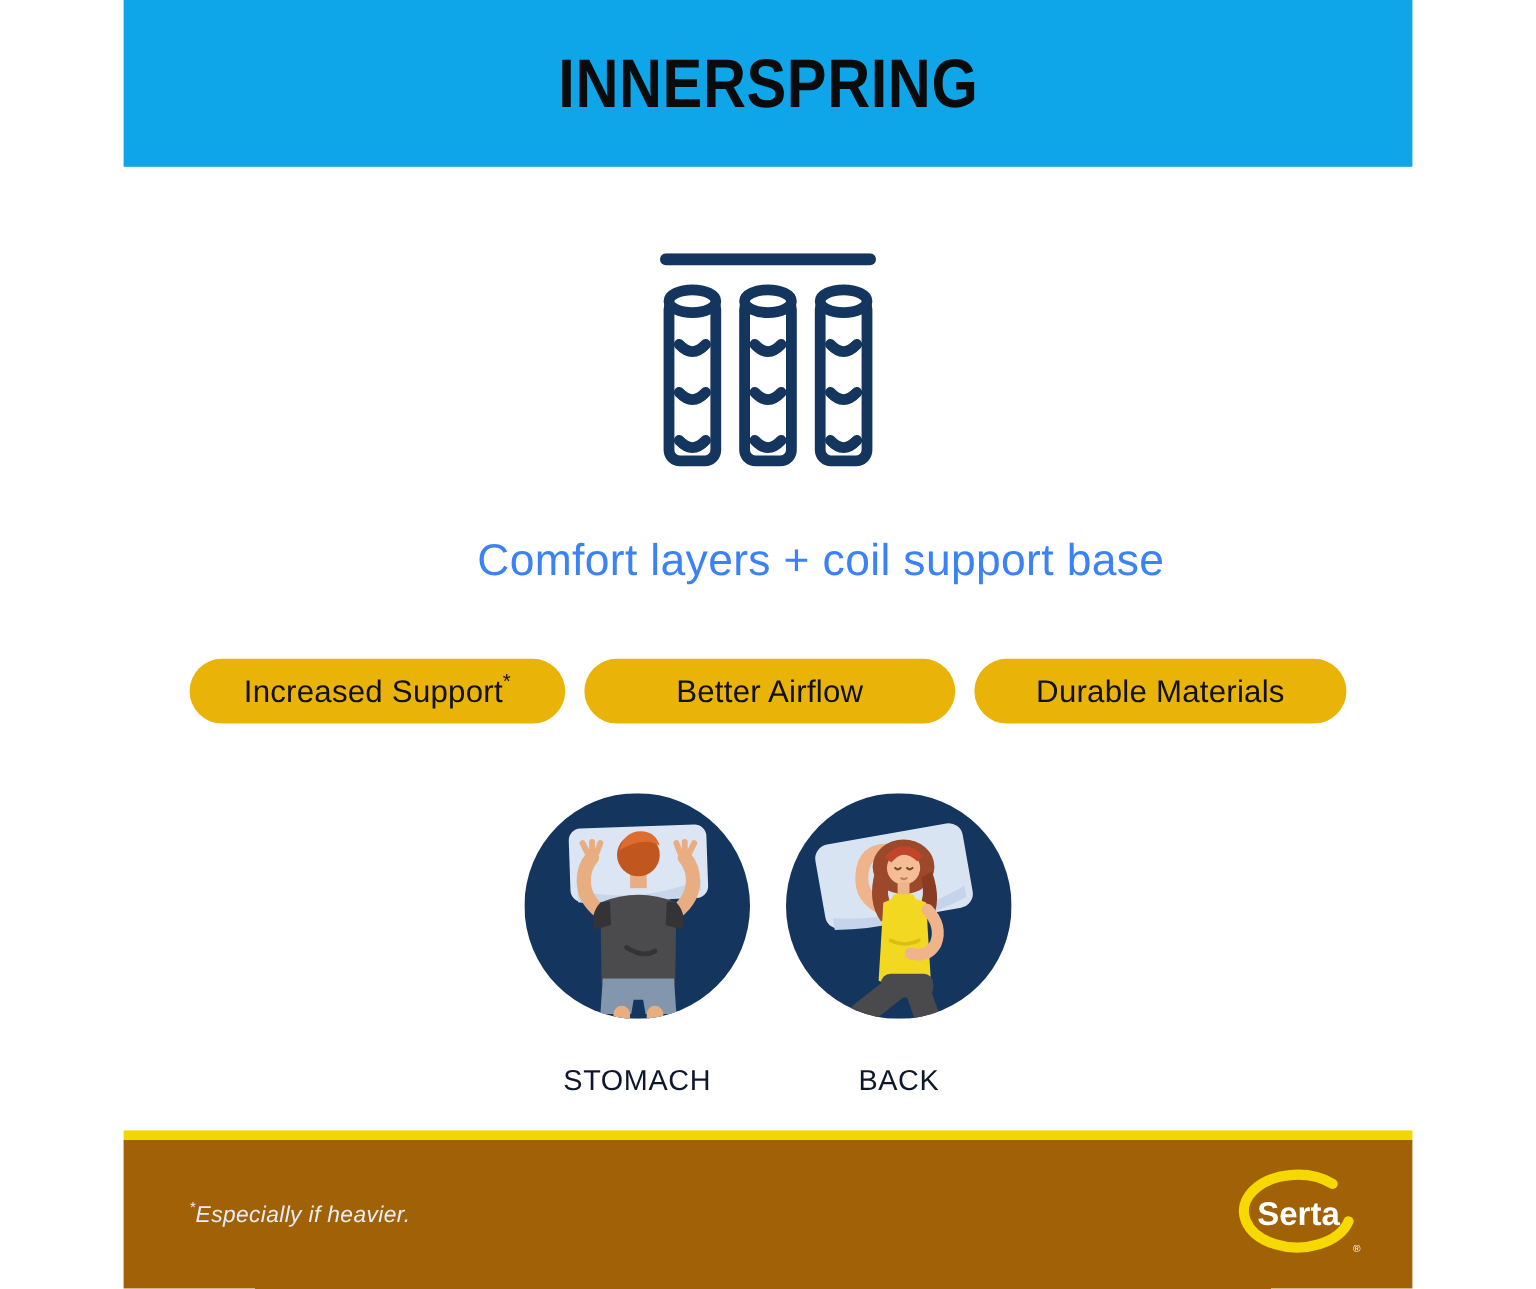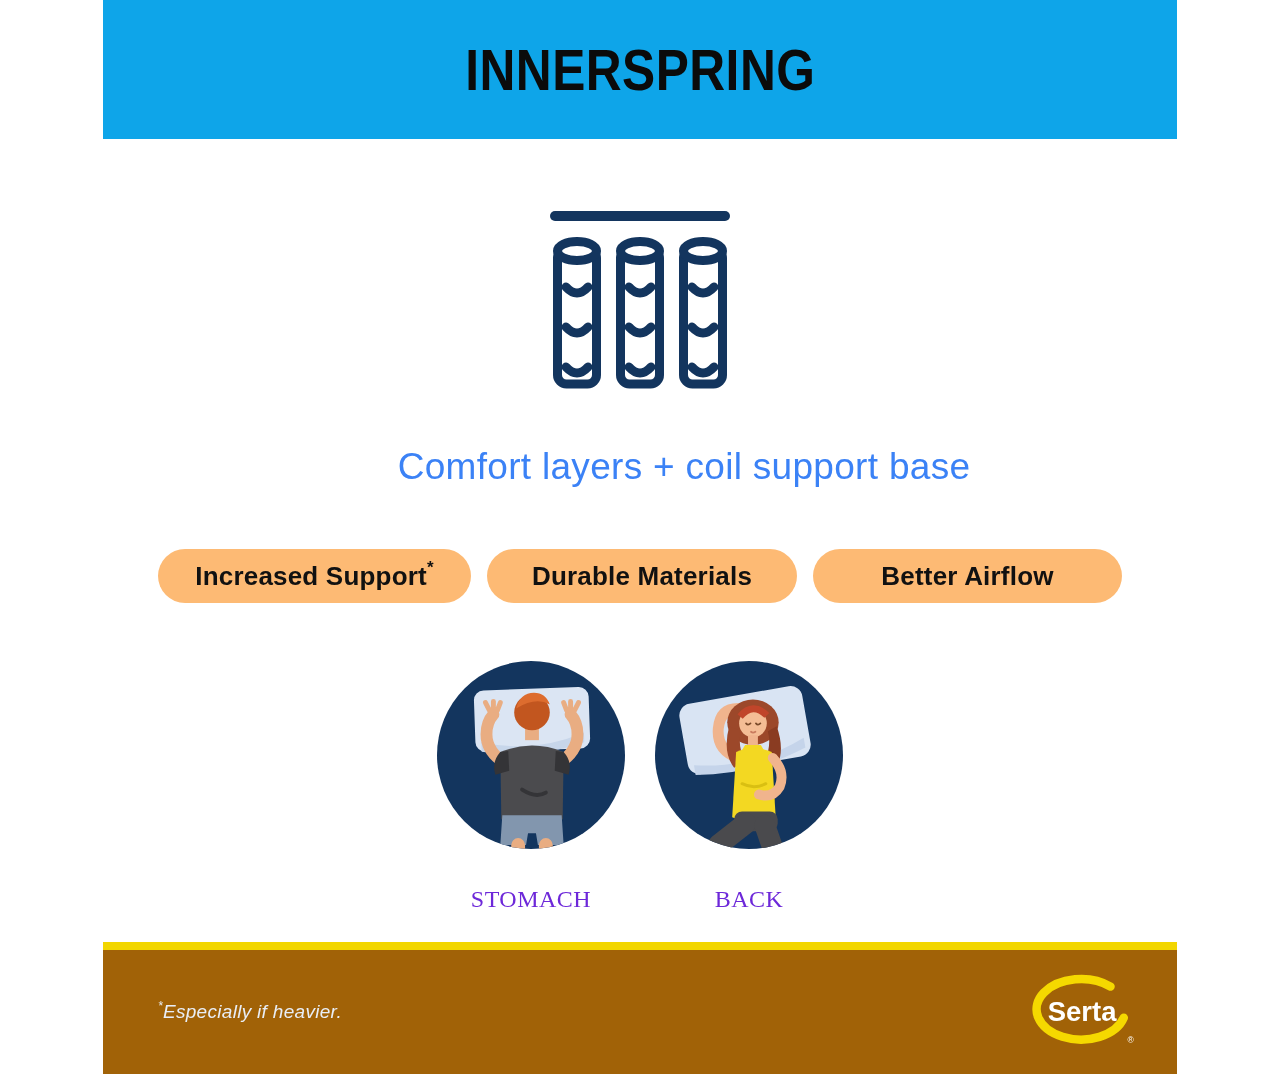--- a/index.html
+++ b/index.html
@@ -50,47 +50,46 @@
   
   .pills {
     position: absolute;
     left: 0; top: 549px;
     width: 100%;
     display: flex; justify-content: center; gap: 16px;
   }
   .pill {
     height: 54px;
     border-radius: 27px;
-    background: #fdba74;
+    background: #eab308;
     display: flex; align-items: center; justify-content: center;
     font-size: 26px;
-    font-weight: bold;
+    font-weight: normal;
     color: #111111;
     letter-spacing: 0.2px;
     text-align: right;
   }
   .pill-1 { width: 313px; }
   .pill-2 { width: 310px; }
   .pill-3 { width: 309px; }
   .pill sup { font-size: 17px; line-height: 0; position: relative; top: -8px; }
   
   .positions {
     position: absolute;
     left: 0; top: 661px;
     width: 100%;
     display: flex; justify-content: center; gap: 30px;
   }
   .position-card { width: 188px; text-align: center; }
   .position-label {
     margin-top: 33px;
     font-size: 24px;
     font-weight: 400;
-    color: #6d28d9;
+    color: #0f172a;
     letter-spacing: 0.5px;
-    font-family: Liberation Serif, serif;
   }
   
   .footer-stripe {
     position: absolute;
     left: 103px; top: 942px;
     width: 1074px; height: 8px;
     background: #f2d600;
   }
   .footer {
     position: absolute;
@@ -152,26 +151,26 @@
     </svg>
   </div>
 
   <p class="caption">Comfort layers + coil support base</p>
 
   <div class="pills">
     <div class="pill pill-1">
       <span>Increased Support</span>
         <sup>*</sup>
     </div>
+    <div class="pill pill-3">
+      <span>Better Airflow</span>
+        <sup></sup>
+    </div>
     <div class="pill pill-2">
       <span>Durable Materials</span>
-        <sup></sup>
-    </div>
-    <div class="pill pill-3">
-      <span>Better Airflow</span>
         <sup></sup>
     </div>
   </div>
 
   <div class="positions">
 
     <div class="position-card">
       <svg width="188" height="188" viewBox="0 0 190 190">
         <defs>
             <clipPath id="clipA">

